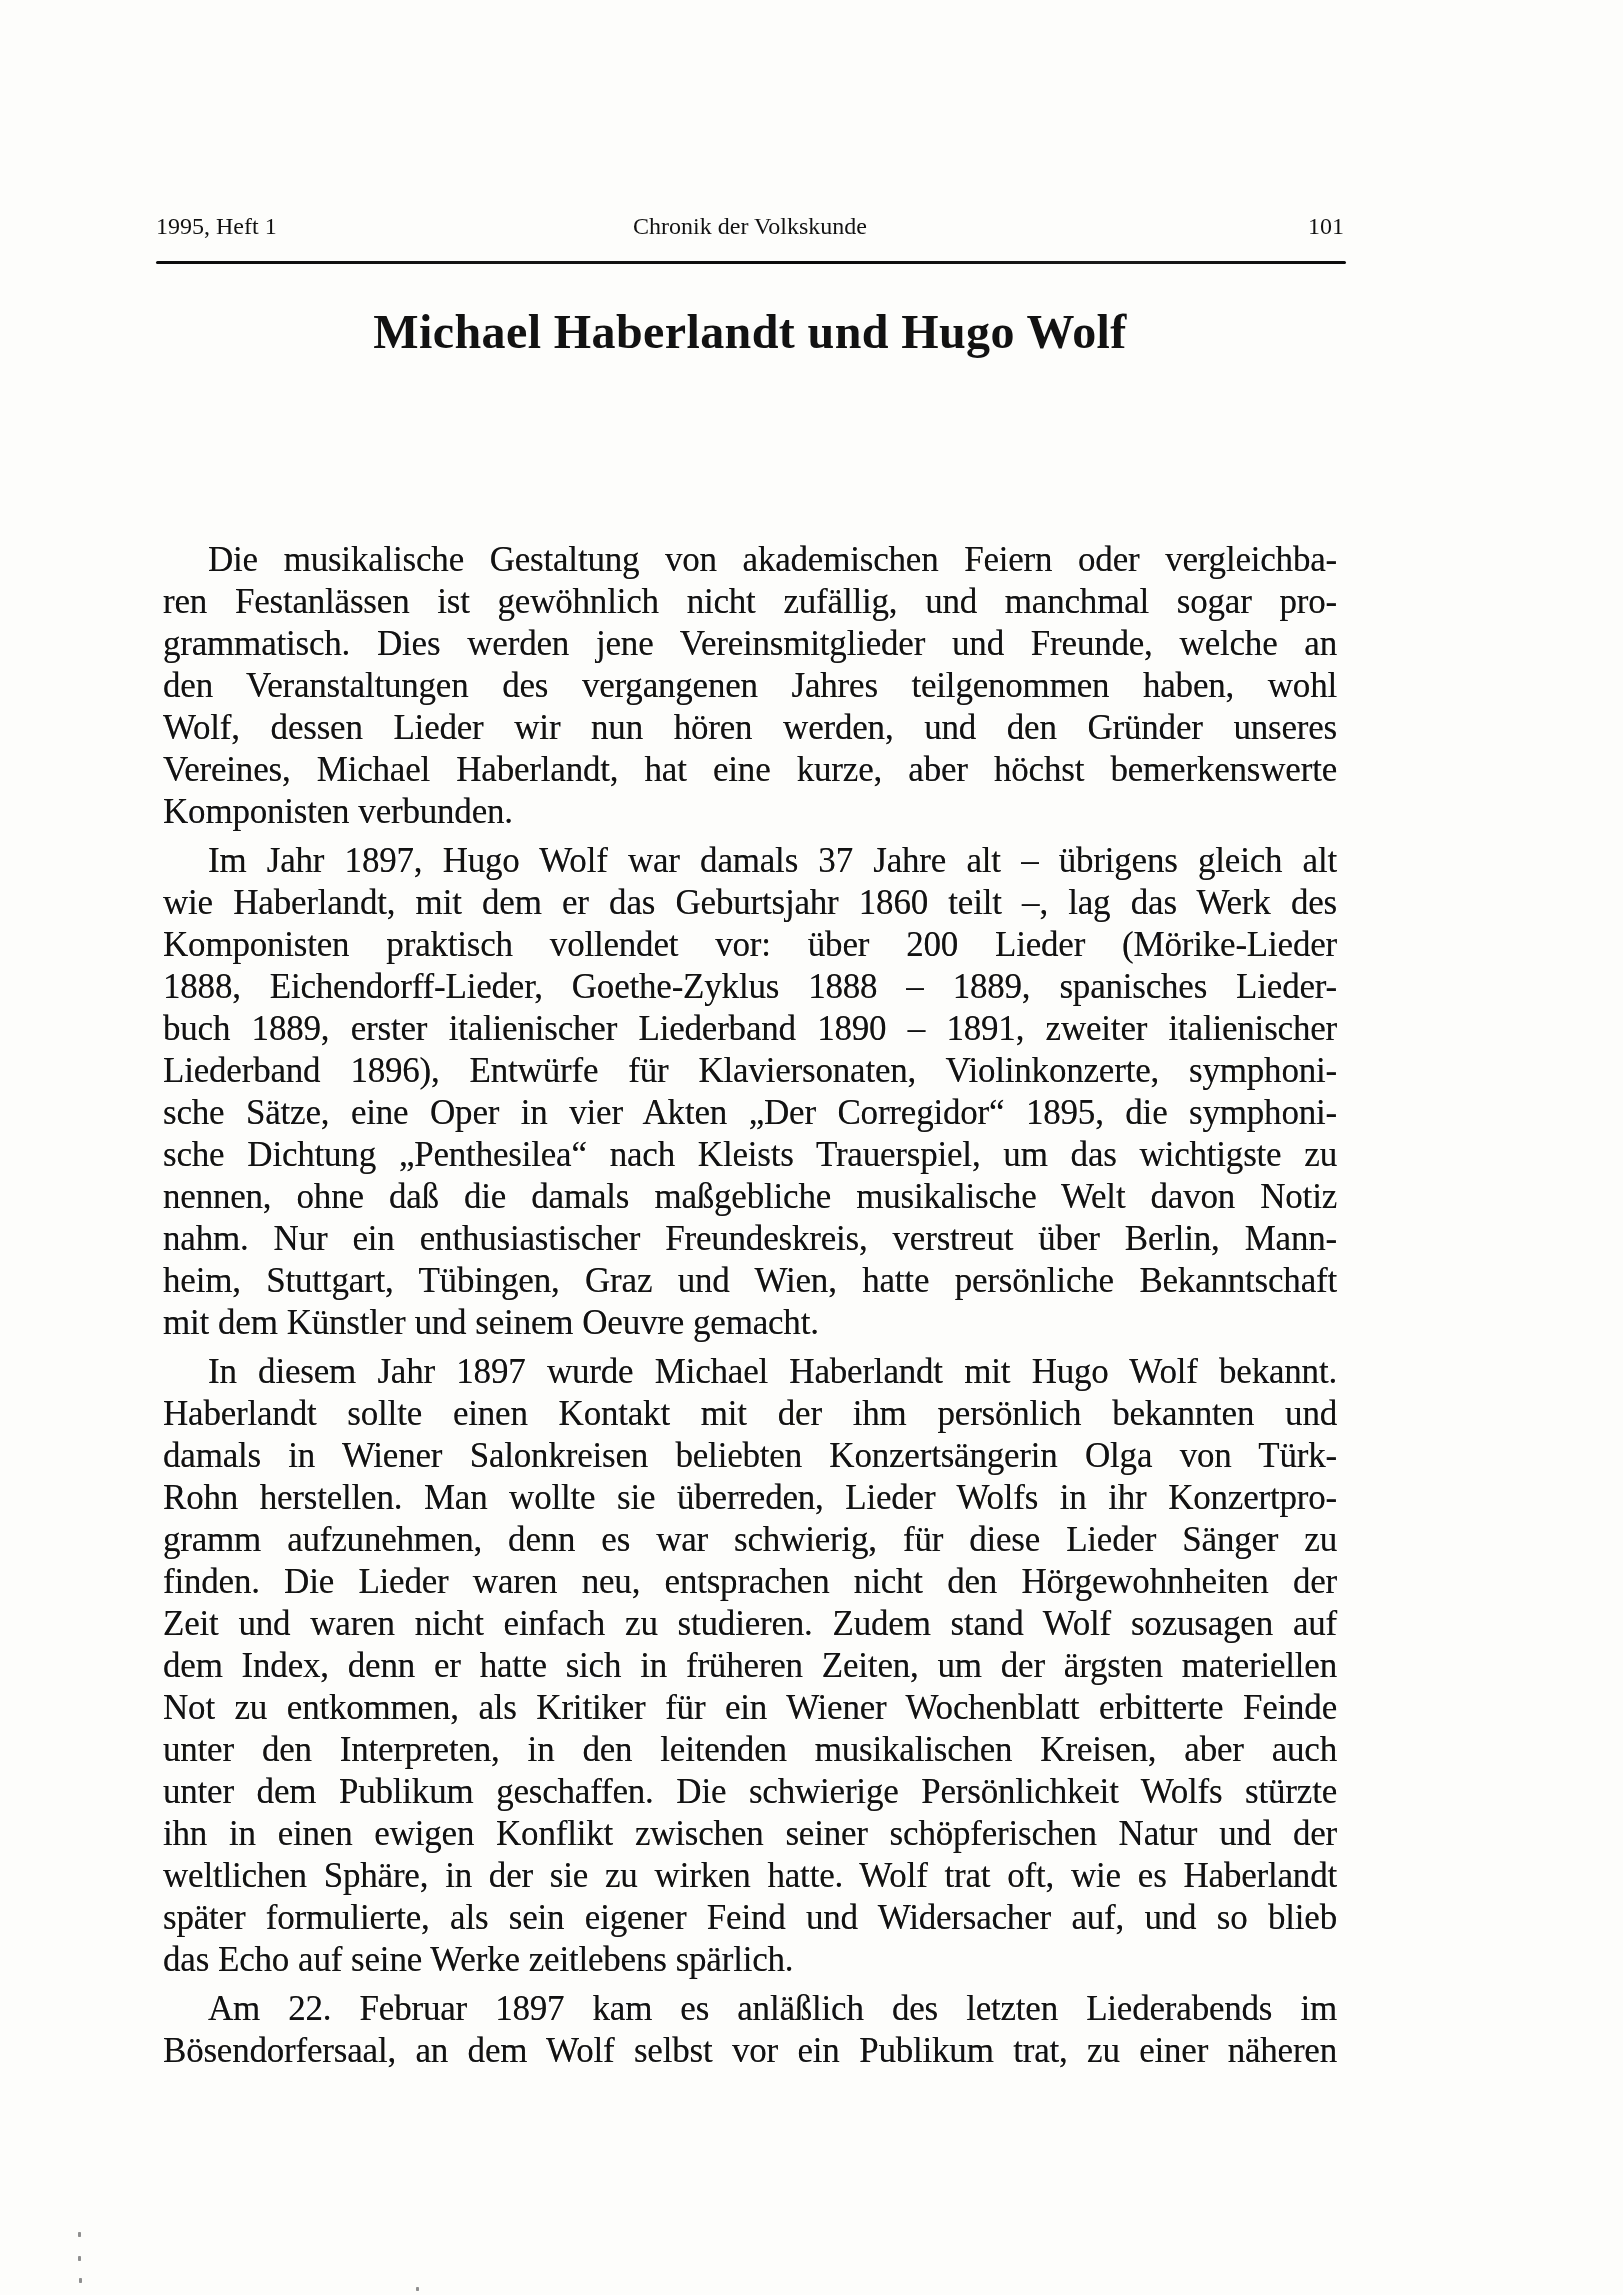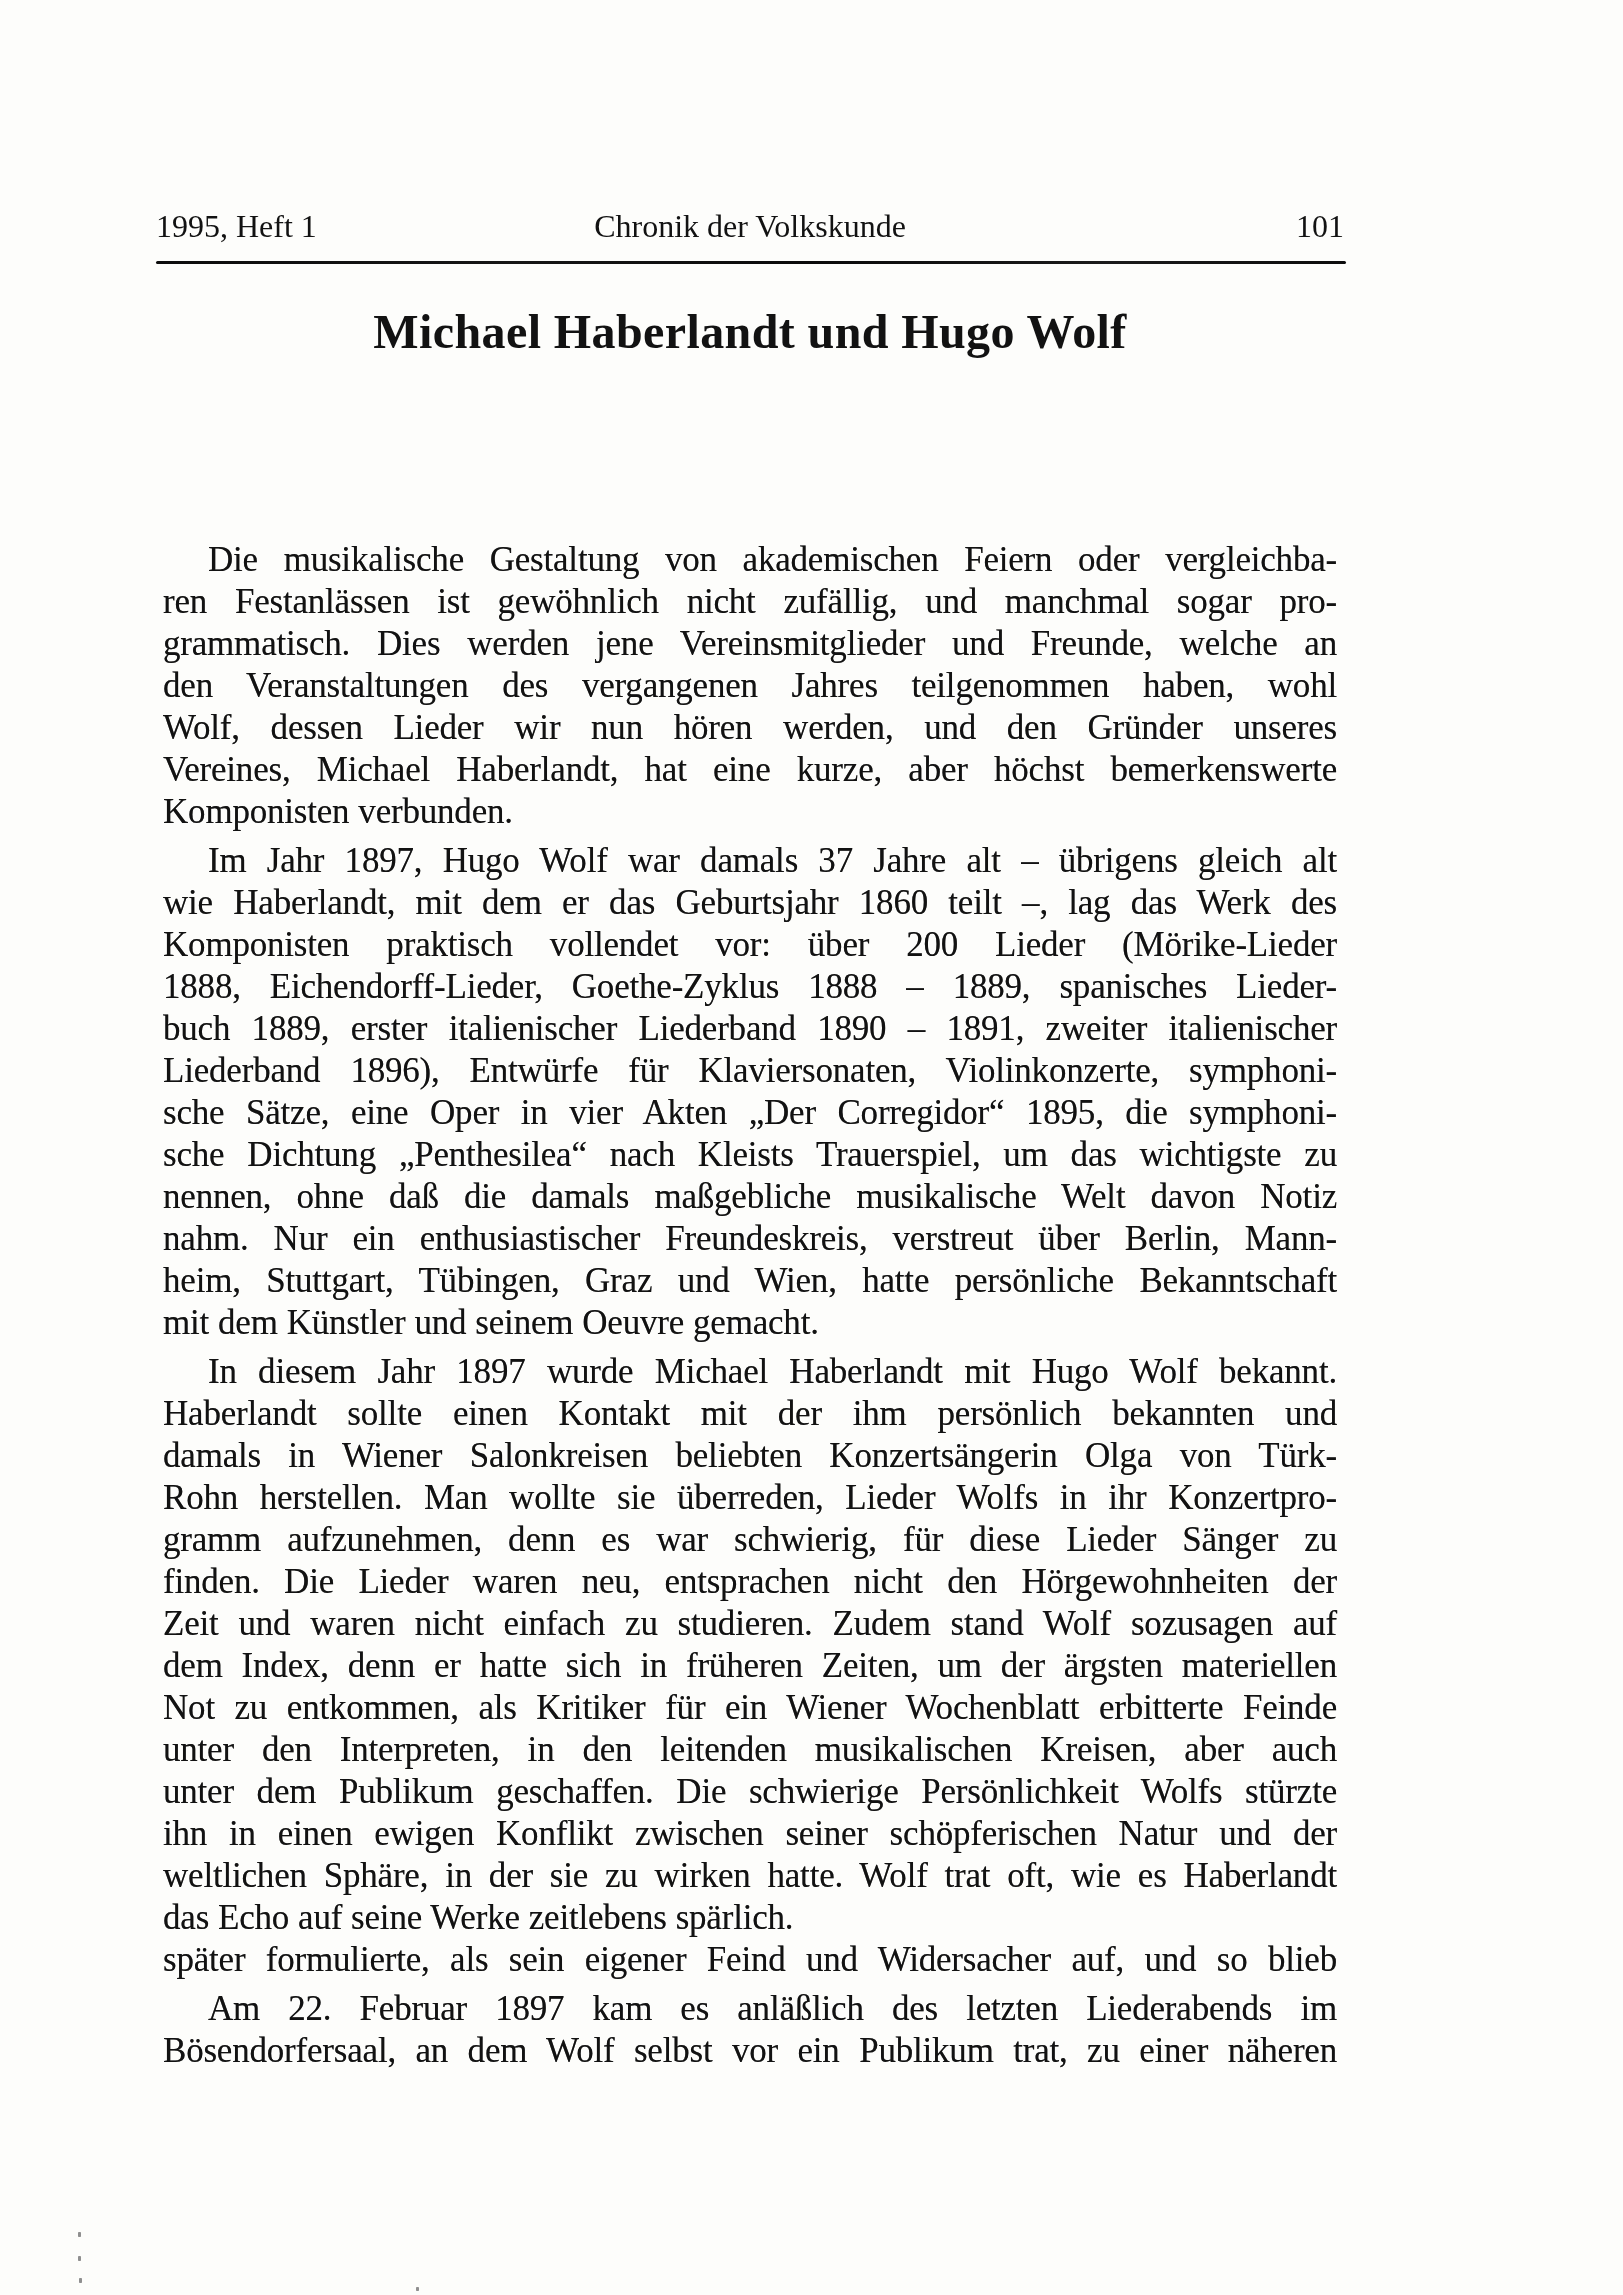--- a/index.html
+++ b/index.html
@@ -16,21 +16,21 @@
     color: #121212;
     overflow: hidden;
   }
   
   .running-head {
     position: absolute;
     left: 156px;
     top: 208px;
     width: 1188px;
     height: 39px;
-    font-size: 32px;
+    font-size: 24px;
     line-height: 36px;
     white-space: nowrap;
   }
   .running-head .rh-left  { position: absolute; left: 0; top: 0; }
   .running-head .rh-center{ position: absolute; left: 50%; top: 0; transform: translateX(-50%); }
   .running-head .rh-right { position: absolute; right: 0; top: 0; }
   .rule {
     position: absolute;
     left: 156px;
     top: 261px;
@@ -143,22 +143,22 @@
       <div class="bl">Rohn herstellen. Man wollte sie überreden, Lieder Wolfs in ihr Konzertpro-</div>
       <div class="bl">gramm aufzunehmen, denn es war schwierig, für diese Lieder Sänger zu</div>
       <div class="bl">finden. Die Lieder waren neu, entsprachen nicht den Hörgewohnheiten der</div>
       <div class="bl">Zeit und waren nicht einfach zu studieren. Zudem stand Wolf sozusagen auf</div>
       <div class="bl">dem Index, denn er hatte sich in früheren Zeiten, um der ärgsten materiellen</div>
       <div class="bl">Not zu entkommen, als Kritiker für ein Wiener Wochenblatt erbitterte Feinde</div>
       <div class="bl">unter den Interpreten, in den leitenden musikalischen Kreisen, aber auch</div>
       <div class="bl">unter dem Publikum geschaffen. Die schwierige Persönlichkeit Wolfs stürzte</div>
       <div class="bl">ihn in einen ewigen Konflikt zwischen seiner schöpferischen Natur und der</div>
       <div class="bl">weltlichen Sphäre, in der sie zu wirken hatte. Wolf trat oft, wie es Haberlandt</div>
+      <div class="bl">später formulierte, als sein eigener Feind und Widersacher auf, und so blieb</div>
       <div class="bl lastline">das Echo auf seine Werke zeitlebens spärlich.</div>
-      <div class="bl">später formulierte, als sein eigener Feind und Widersacher auf, und so blieb</div>
     </div>
 
     <div class="para">
       <div class="bl first">Am 22. Februar 1897 kam es anläßlich des letzten Liederabends im</div>
       <div class="bl">Bösendorfersaal, an dem Wolf selbst vor ein Publikum trat, zu einer näheren</div>
     </div>
 
   </main>
 
   <div class="speck s1"></div>

